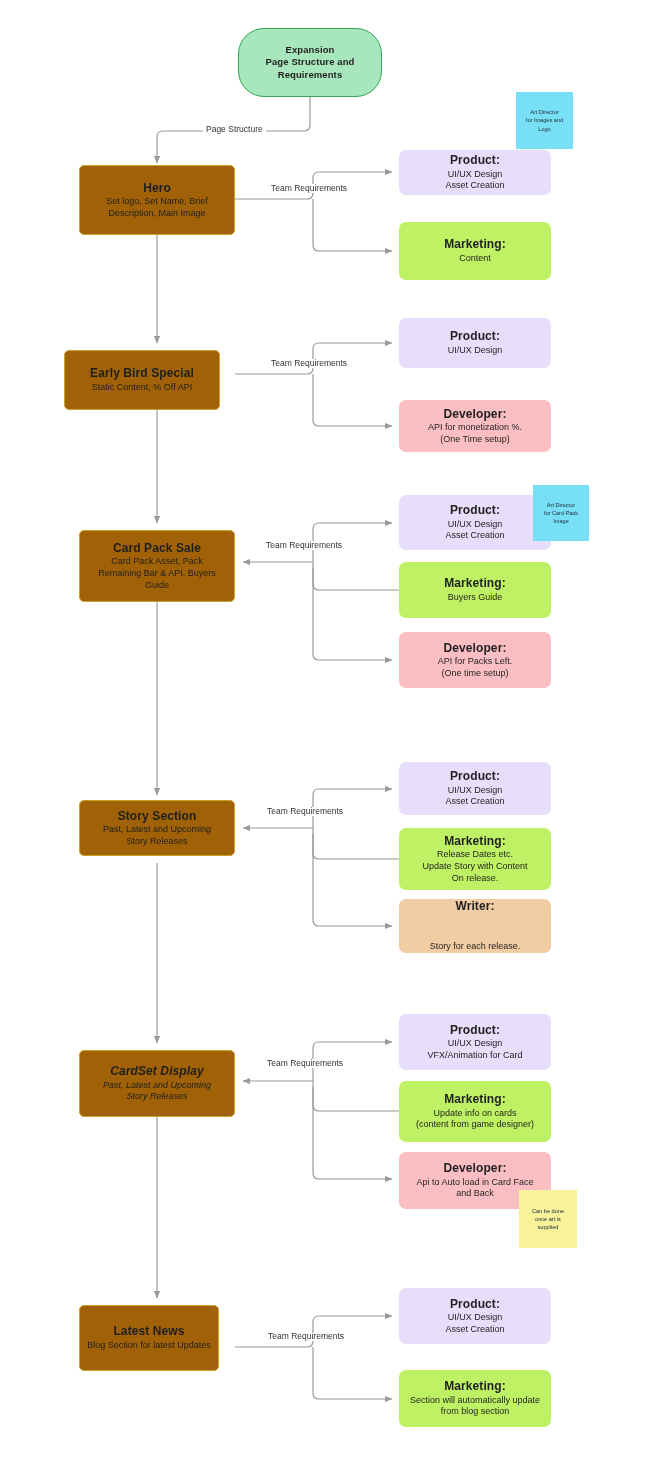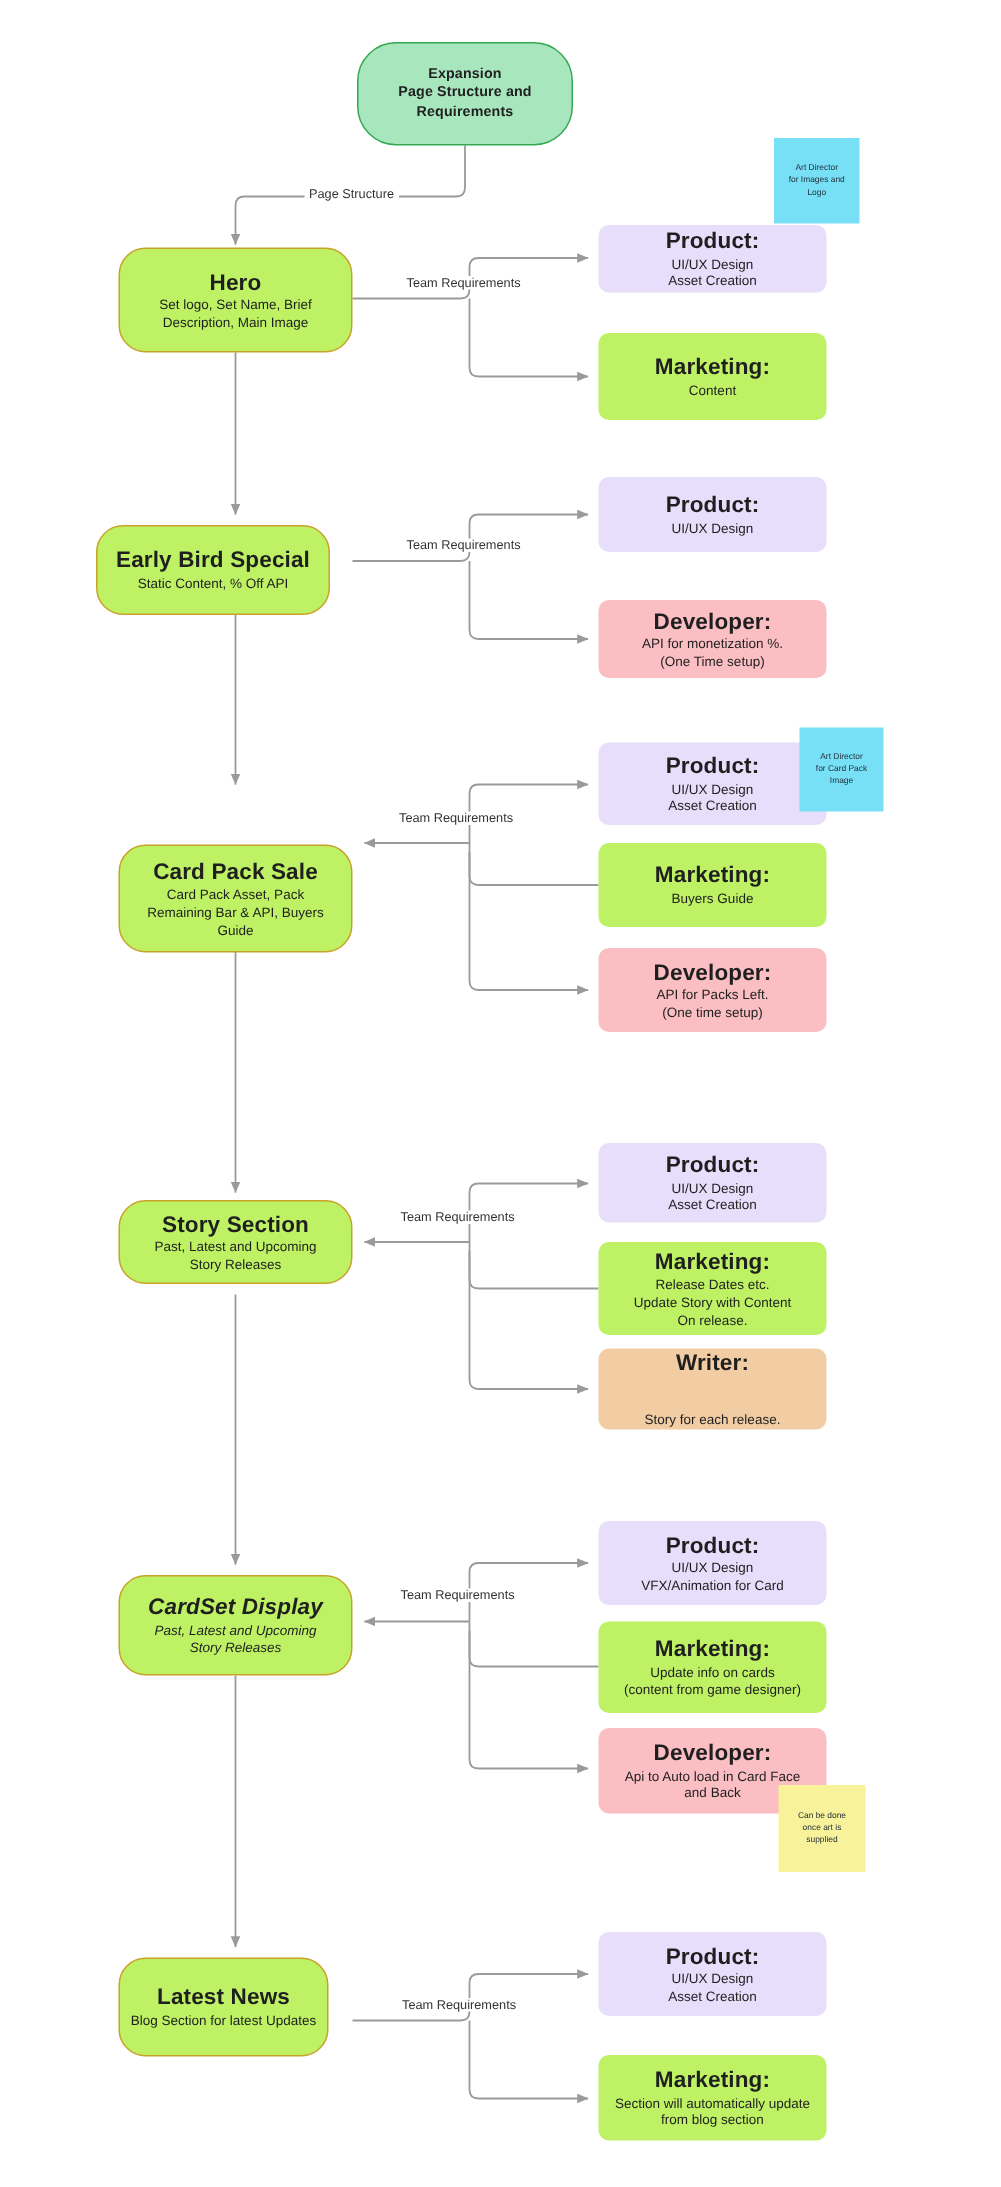--- a/index.html
+++ b/index.html
@@ -29,39 +29,39 @@
     display: flex;
     flex-direction: column;
     align-items: center;
     justify-content: center;
     text-align: center;
     line-height: 1.3;
     color: #1f1f1f;
   }
   .node .ttl {
     font-weight: bold;
-    font-size: 15px;
+    font-size: 12px;
     letter-spacing: 0.1px;
   }
   .node .sub {
     font-size: 9px;
     font-weight: normal;
   }
   
   .n-start {
     background: #a8e6bd;
     border: 1.5px solid #32a852;
     border-radius: 26px;
   }
   .n-start .ttl { font-size: 9.5px; }
   
   .n-section {
-    background: #bef264;
+    background: #a16207;
     border: 1.5px solid #c9a227;
-    border-radius: 18px;
+    border-radius: 5px;
   }
   
   .n-team {
     border-radius: 7px;
     border: none;
   }
   .t-product   { background: #e6defa; }
   .t-marketing { background: #bef264; }
   .t-developer { background: #fabec3; }
   .t-writer    { background: #f2cda3; }
@@ -181,21 +181,21 @@
   <div class="node n-team t-product" style="left:399px; top:318px; width:152px; height:50px;">
     <div class="ttl">Product:</div>
     <div class="sub">UI/UX Design</div>
   </div>
   <div class="node n-team t-developer" style="left:399px; top:400px; width:152px; height:52px;">
     <div class="ttl">Developer:</div>
     <div class="sub">API for monetization %.</div>
     <div class="sub">(One Time setup)</div>
   </div>
 
-  <div class="node n-section" style="left:79px; top:530px; width:156px; height:72px;margin-top:33px;">
+  <div class="node n-section" style="left:79px; top:530px; width:156px; height:72px;">
     <div class="ttl">Card Pack Sale</div>
     <div class="sub">Card Pack Asset, Pack</div>
     <div class="sub">Remaining Bar &amp; API, Buyers</div>
     <div class="sub">Guide</div>
   </div>
   <div class="edge-label" style="left:263px; top:541px;">Team Requirements</div>
 
   <div class="node n-team t-product" style="left:399px; top:495px; width:152px; height:55px;">
     <div class="ttl">Product:</div>
     <div class="sub">UI/UX Design</div>

